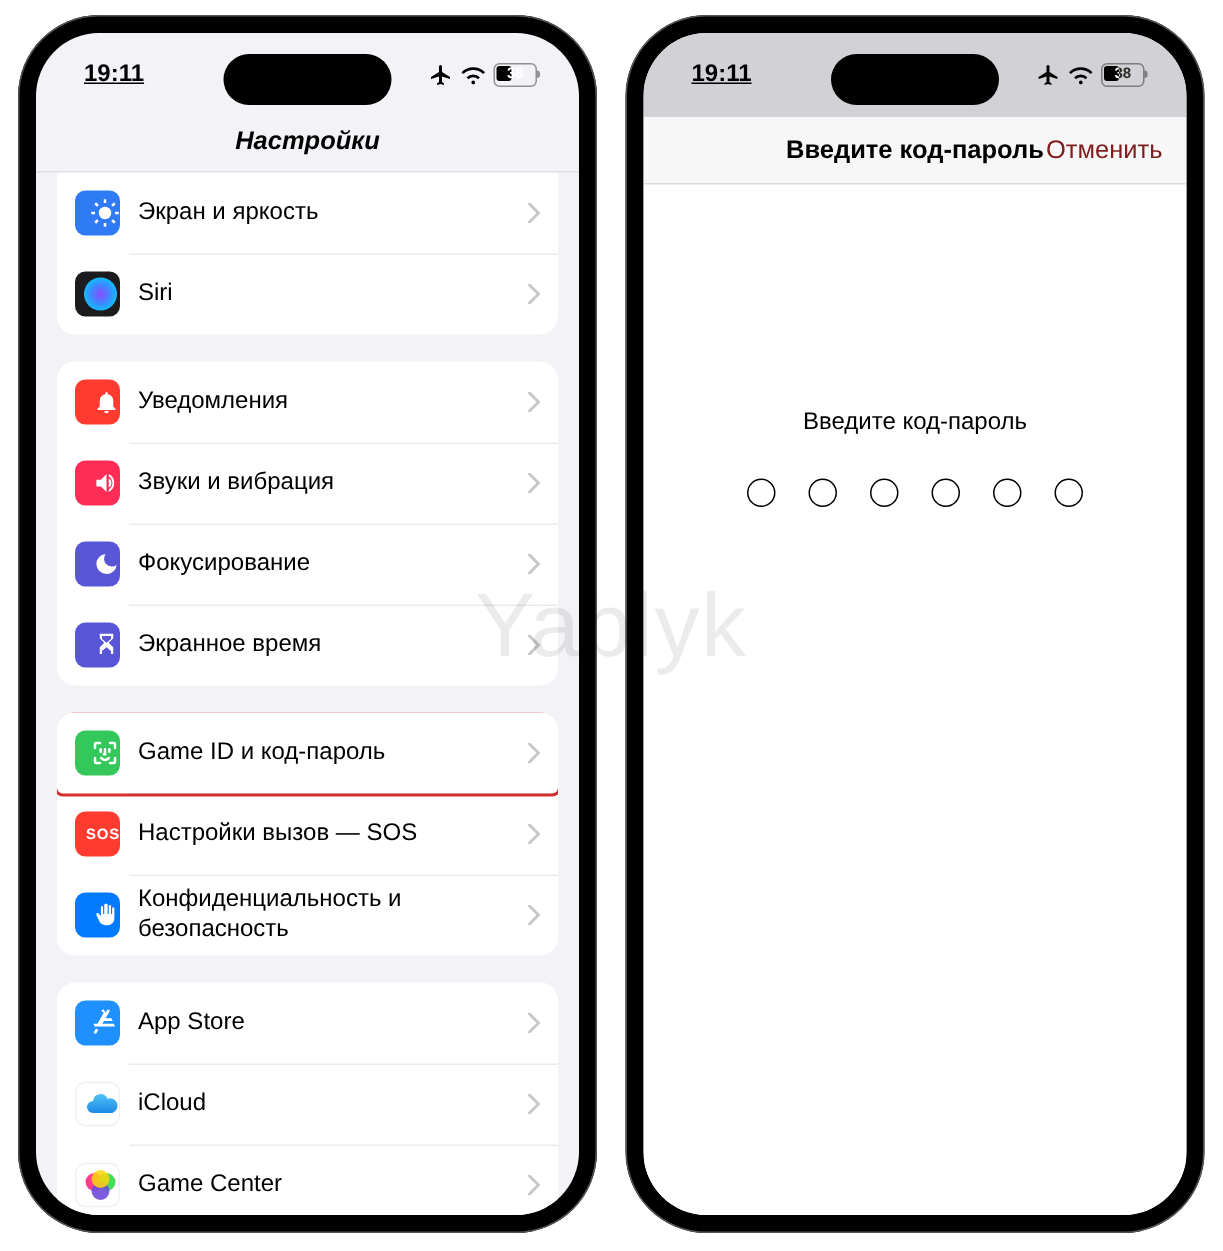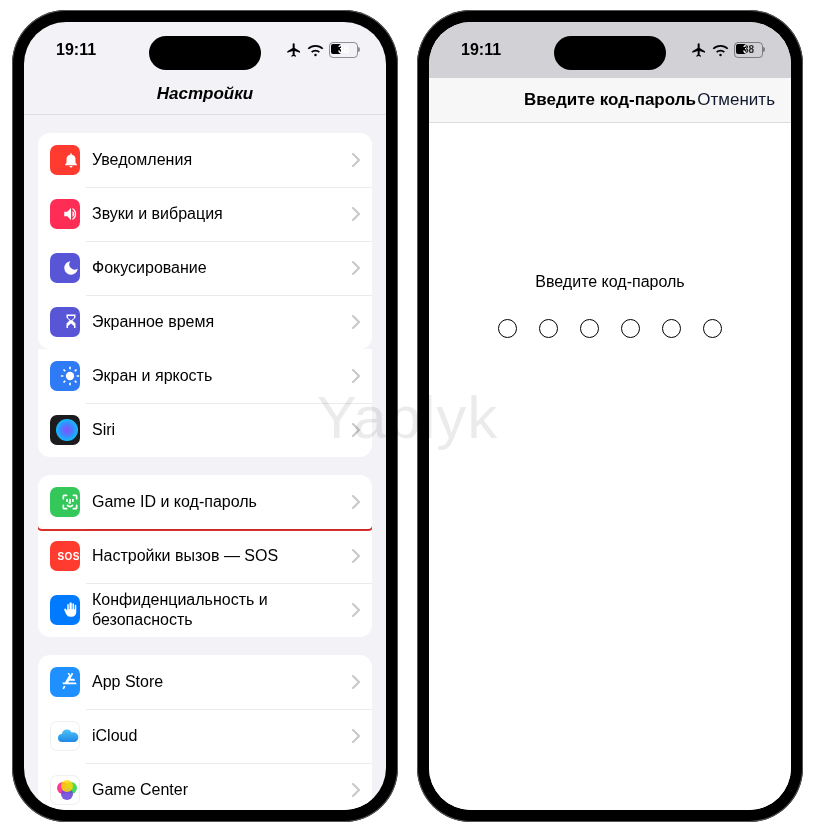--- a/index.html
+++ b/index.html
@@ -72,20 +72,21 @@
     display: flex;
     align-items: center;
     justify-content: space-between;
     padding: 0 28px 0 32px;
     box-sizing: border-box;
     font-size: 16px;
     font-weight: 600;
     color: #000;
     position: relative;
     z-index: 10;
+    text-decoration: underline;
   }
   .status-bar .time { width: 60px; }
   .status-right {
     display: flex;
     align-items: center;
     gap: 5px;
   }
   .status-right svg { display: block; }
   .battery-wrap {
     display: flex;
@@ -208,21 +209,21 @@
   }
   .nav-bar2 .title2 {
     font-size: 17px;
     font-weight: 600;
     color: #000;
   }
   .nav-bar2 .cancel {
     position: absolute;
     right: 16px;
     font-size: 17px;
-    color: #0f172a;
+    color: #7f1d1d;
   }
   .passcode-area {
     background: #fff;
     flex: 1;
     display: flex;
     flex-direction: column;
     align-items: center;
     padding-top: 150px;
   }
   .passcode-prompt {
@@ -262,66 +263,20 @@
           <span class="battery-wrap">
             <span class="battery">
                 <span class="battery-fill"></span>
                 <span class="battery-text">38</span>
               </span>
           </span>
         </span>
       </div>
       <div class="nav-title">Настройки</div>
       <div class="content" id="left-content">
-          <div class="group">
-            <div class="row">
-      <span class="app-icon" style="background:#ff3b30;">
-                <svg width="18" height="18" viewBox="0 0 24 24" fill="#fff">
-                  <path d="M12 22a2 2 0 0 0 2-2h-4a2 2 0 0 0 2 2zm6-6V11a6 6 0 0 0-5-5.9V4a1 1 0 1 0-2 0v1.1A6 6 0 0 0 6 11v5l-2 2v1h16v-1l-2-2z"></path>
-                </svg>
-              </span>
-      <span class="label-wrap">Уведомления</span>
-      <svg class="chevron" width="8" height="14" viewBox="0 0 8 14">
-                <path d="M1 1l6 6-6 6" stroke="#c7c7cc" stroke-width="2" fill="none" stroke-linecap="round" stroke-linejoin="round"></path>
-              </svg>
-    </div>
-            <div class="row">
-      <span class="app-icon" style="background:#ff2d55;">
-                <svg width="18" height="18" viewBox="0 0 24 24" fill="#fff">
-                  <path d="M3 9v6h4l5 5V4L7 9H3zm13.5 3a4.5 4.5 0 0 0-2.5-4v8a4.5 4.5 0 0 0 2.5-4zm-2.5-8v2.1a7 7 0 0 1 0 11.8V20a9 9 0 0 0 0-16z"></path>
-                </svg>
-              </span>
-      <span class="label-wrap">Звуки и вибрация</span>
-      <svg class="chevron" width="8" height="14" viewBox="0 0 8 14">
-                <path d="M1 1l6 6-6 6" stroke="#c7c7cc" stroke-width="2" fill="none" stroke-linecap="round" stroke-linejoin="round"></path>
-              </svg>
-    </div>
-            <div class="row">
-      <span class="app-icon" style="background:#5856d6;">
-                <svg width="18" height="18" viewBox="0 0 24 24" fill="#fff">
-                  <path d="M21 12.8A9 9 0 1 1 11.2 3a7 7 0 0 0 9.8 9.8z"></path>
-                </svg>
-              </span>
-      <span class="label-wrap">Фокусирование</span>
-      <svg class="chevron" width="8" height="14" viewBox="0 0 8 14">
-                <path d="M1 1l6 6-6 6" stroke="#c7c7cc" stroke-width="2" fill="none" stroke-linecap="round" stroke-linejoin="round"></path>
-              </svg>
-    </div>
-            <div class="row">
-      <span class="app-icon" style="background:#5856d6;">
-                <svg width="18" height="18" viewBox="0 0 24 24" fill="#fff">
-                  <path d="M6 2h12v4l-4 4 4 4v6H6v-6l4-4-4-4V2zm2 2v2.6L12 10l4-3.4V4H8zm0 16h8v-2.6L12 14l-4 3.4V20z"></path>
-                </svg>
-              </span>
-      <span class="label-wrap">Экранное время</span>
-      <svg class="chevron" width="8" height="14" viewBox="0 0 8 14">
-                <path d="M1 1l6 6-6 6" stroke="#c7c7cc" stroke-width="2" fill="none" stroke-linecap="round" stroke-linejoin="round"></path>
-              </svg>
-    </div>
-          </div>
           <div class="group first">
             <div class="row">
       <span class="app-icon" style="background:#2f7bf6;">
                 <svg width="20" height="20" viewBox="0 0 24 24">
                   <circle cx="12" cy="12" r="5" fill="#fff"></circle>
                   <g stroke="#fff" stroke-width="2">
                     <line x1="12" y1="1" x2="12" y2="4"></line>
                     <line x1="12" y1="20" x2="12" y2="23"></line>
                     <line x1="4.2" y1="4.2" x2="6.3" y2="6.3"></line>
                     <line x1="17.7" y1="17.7" x2="19.8" y2="19.8"></line>
@@ -344,20 +299,66 @@
                     <radialGradient id="sg" cx="50%" cy="50%" r="60%">
                       <stop offset="0%" stop-color="#8a4bff"></stop>
                       <stop offset="50%" stop-color="#3a8bff"></stop>
                       <stop offset="100%" stop-color="#00d4ff"></stop>
                     </radialGradient>
                   </defs>
                   <circle cx="13" cy="13" r="11" fill="url(#sg)"></circle>
                 </svg>
               </span>
       <span class="label-wrap">Siri</span>
+      <svg class="chevron" width="8" height="14" viewBox="0 0 8 14">
+                <path d="M1 1l6 6-6 6" stroke="#c7c7cc" stroke-width="2" fill="none" stroke-linecap="round" stroke-linejoin="round"></path>
+              </svg>
+    </div>
+          </div>
+          <div class="group">
+            <div class="row">
+      <span class="app-icon" style="background:#ff3b30;">
+                <svg width="18" height="18" viewBox="0 0 24 24" fill="#fff">
+                  <path d="M12 22a2 2 0 0 0 2-2h-4a2 2 0 0 0 2 2zm6-6V11a6 6 0 0 0-5-5.9V4a1 1 0 1 0-2 0v1.1A6 6 0 0 0 6 11v5l-2 2v1h16v-1l-2-2z"></path>
+                </svg>
+              </span>
+      <span class="label-wrap">Уведомления</span>
+      <svg class="chevron" width="8" height="14" viewBox="0 0 8 14">
+                <path d="M1 1l6 6-6 6" stroke="#c7c7cc" stroke-width="2" fill="none" stroke-linecap="round" stroke-linejoin="round"></path>
+              </svg>
+    </div>
+            <div class="row">
+      <span class="app-icon" style="background:#ff2d55;">
+                <svg width="18" height="18" viewBox="0 0 24 24" fill="#fff">
+                  <path d="M3 9v6h4l5 5V4L7 9H3zm13.5 3a4.5 4.5 0 0 0-2.5-4v8a4.5 4.5 0 0 0 2.5-4zm-2.5-8v2.1a7 7 0 0 1 0 11.8V20a9 9 0 0 0 0-16z"></path>
+                </svg>
+              </span>
+      <span class="label-wrap">Звуки и вибрация</span>
+      <svg class="chevron" width="8" height="14" viewBox="0 0 8 14">
+                <path d="M1 1l6 6-6 6" stroke="#c7c7cc" stroke-width="2" fill="none" stroke-linecap="round" stroke-linejoin="round"></path>
+              </svg>
+    </div>
+            <div class="row">
+      <span class="app-icon" style="background:#5856d6;">
+                <svg width="18" height="18" viewBox="0 0 24 24" fill="#fff">
+                  <path d="M21 12.8A9 9 0 1 1 11.2 3a7 7 0 0 0 9.8 9.8z"></path>
+                </svg>
+              </span>
+      <span class="label-wrap">Фокусирование</span>
+      <svg class="chevron" width="8" height="14" viewBox="0 0 8 14">
+                <path d="M1 1l6 6-6 6" stroke="#c7c7cc" stroke-width="2" fill="none" stroke-linecap="round" stroke-linejoin="round"></path>
+              </svg>
+    </div>
+            <div class="row">
+      <span class="app-icon" style="background:#5856d6;">
+                <svg width="18" height="18" viewBox="0 0 24 24" fill="#fff">
+                  <path d="M6 2h12v4l-4 4 4 4v6H6v-6l4-4-4-4V2zm2 2v2.6L12 10l4-3.4V4H8zm0 16h8v-2.6L12 14l-4 3.4V20z"></path>
+                </svg>
+              </span>
+      <span class="label-wrap">Экранное время</span>
       <svg class="chevron" width="8" height="14" viewBox="0 0 8 14">
                 <path d="M1 1l6 6-6 6" stroke="#c7c7cc" stroke-width="2" fill="none" stroke-linecap="round" stroke-linejoin="round"></path>
               </svg>
     </div>
           </div>
           <div class="group">
             <div class="row highlight">
       <span class="app-icon" style="background:#34c759;">
                 <svg width="20" height="20" viewBox="0 0 24 24" fill="none" stroke="#fff" stroke-width="2" stroke-linecap="round">
                   <path d="M4 8V5a1 1 0 0 1 1-1h3M20 8V5a1 1 0 0 0-1-1h-3M4 16v3a1 1 0 0 0 1 1h3M20 16v3a1 1 0 0 1-1 1h-3"></path>

